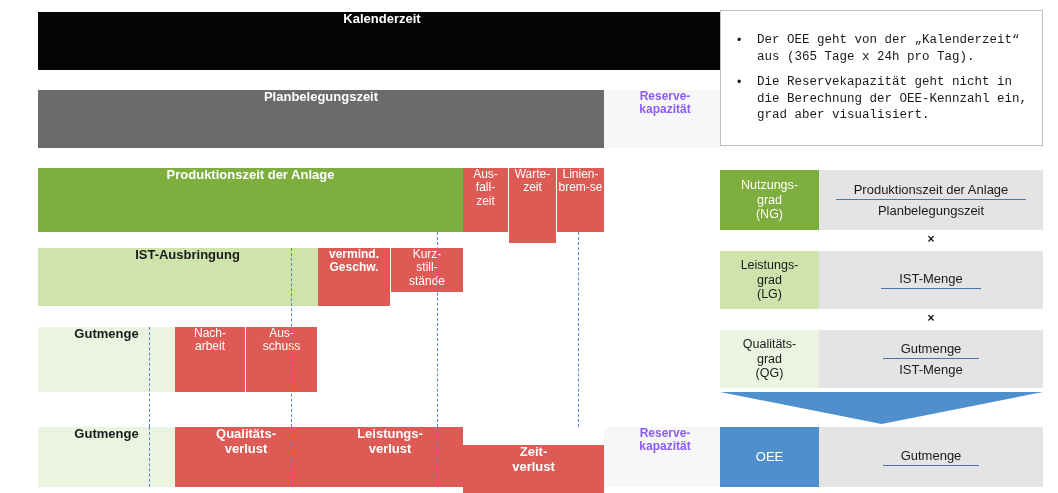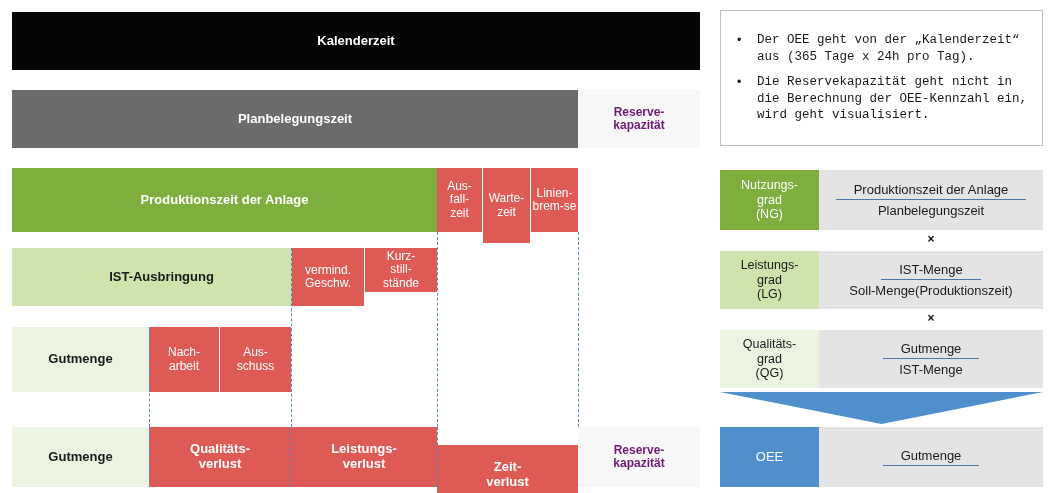--- a/index.html
+++ b/index.html
@@ -3,28 +3,28 @@
 <meta charset="utf-8">
 <style>
   html,body{margin:0;padding:0;background:#ffffff;}
   body{
     width:1058px;height:493px;position:relative;overflow:hidden;
     font-family:"Liberation Sans","DejaVu Sans",sans-serif;
     -webkit-font-smoothing:antialiased;
   }
   .abs{position:absolute;box-sizing:border-box;}
   .cell{
-    display:flex;align-items:center;justify-content:center;
-    text-align:center;line-height:1.12;
+    display:flex;justify-content:center;
+    text-align:center;line-height:1.12;margin-left:26px;
   }
 
   
   .bar-black{background:#050505;color:#ffffff;font-weight:bold;font-size:13px;}
   .bar-gray{background:#6b6b6b;color:#ffffff;font-weight:bold;font-size:13px;}
-  .bar-reserve{background:#f7f7f7;color:#701a75;font-weight:bold;font-size:12px;}
+  .bar-reserve{background:#f7f7f7;color:#8b5cf6;font-weight:bold;font-size:12px;}
   .bar-green{background:#7dae3e;color:#ffffff;font-weight:bold;font-size:13px;}
   .bar-lightgreen{background:#cfe3ac;color:#1a1a1a;font-weight:bold;font-size:13px;padding-left:19px;}
   .bar-palegreen{background:#eaf4e0;color:#1a1a1a;font-weight:bold;font-size:13px;}
   .bar-red{background:#dd5a55;color:#ffffff;font-size:12px;font-weight:normal;}
   .bar-red-b{background:#dd5a55;color:#ffffff;font-size:13px;font-weight:bold;}
   .sep{border-right:1.5px solid #ffffff;}
 
   .dashed{
     border-left:1.5px dashed #5b86c4;
     width:0;
@@ -94,21 +94,21 @@
 </div>
 <div class="abs cell bar-red" style="left:531px;top:168px;width:47px;height:64px;overflow:hidden;">
   <span style="white-space:pre-line;">Linien-
 brem-se</span>
 </div>
 
 <div class="abs cell bar-lightgreen" style="left:12px;top:248px;width:280px;height:58px;">
   <span>IST-Ausbringung</span>
 </div>
 <div class="abs cell bar-red sep" style="left:292px;top:248px;width:73px;height:58px;">
-  <span style="white-space:pre-line;">vermind.
+  <span style="white-space:pre-line;font-weight:bold;">vermind.
 Geschw.</span>
 </div>
 <div class="abs cell bar-red" style="left:365px;top:248px;width:72px;height:44px;">
   <span style="white-space:pre-line;">Kurz-
 still-
 stände</span>
 </div>
 
 <div class="abs cell bar-palegreen" style="left:12px;top:327px;width:137px;height:65px;">
   <span>Gutmenge</span>
@@ -151,21 +151,21 @@
 <div class="abs dashed" style="left:291px;top:427px;height:60px;"></div>
 <div class="abs dashed" style="left:437px;top:427px;height:60px;"></div>
 
 <div class="abs notebox" style="left:720px;top:10px;width:323px;height:136px;display:flex;flex-direction:column;justify-content:center;">
   <div class="note-li">
     <span class="note-bul">•</span>
     <span class="note-txt">Der OEE geht von der „Kalenderzeit“ aus (365 Tage x 24h pro Tag).</span>
   </div>
   <div class="note-li">
     <span class="note-bul">•</span>
-    <span class="note-txt">Die Reservekapazität geht nicht in die Berechnung der OEE-Kennzahl ein, wird geht visualisiert.</span>
+    <span class="note-txt">Die Reservekapazität geht nicht in die Berechnung der OEE-Kennzahl ein, grad aber visualisiert.</span>
   </div>
 </div>
 
 <div class="abs lbl lbl-ng" style="left:720px;top:170px;width:99px;height:60px;">
   <span style="white-space:pre-line;">Nutzungs-
 grad
 (NG)</span>
 </div>
 <div class="abs frac" style="left:819px;top:170px;width:224px;height:60px;">
   <span class="num">Produktionszeit der Anlage</span>
@@ -175,21 +175,20 @@
   <span>×</span>
 </div>
 
 <div class="abs lbl lbl-lg" style="left:720px;top:251px;width:99px;height:58px;">
   <span style="white-space:pre-line;">Leistungs-
 grad
 (LG)</span>
 </div>
 <div class="abs frac" style="left:819px;top:251px;width:224px;height:58px;">
   <span class="num">IST-Menge</span>
-  <span class="den">Soll-Menge(Produktionszeit)</span>
 </div>
 <div class="abs mult" style="left:819px;top:311px;width:224px;height:14px;">
   <span>×</span>
 </div>
 
 <div class="abs lbl lbl-qg" style="left:720px;top:330px;width:99px;height:58px;">
   <span style="white-space:pre-line;">Qualitäts-
 grad
 (QG)</span>
 </div>

